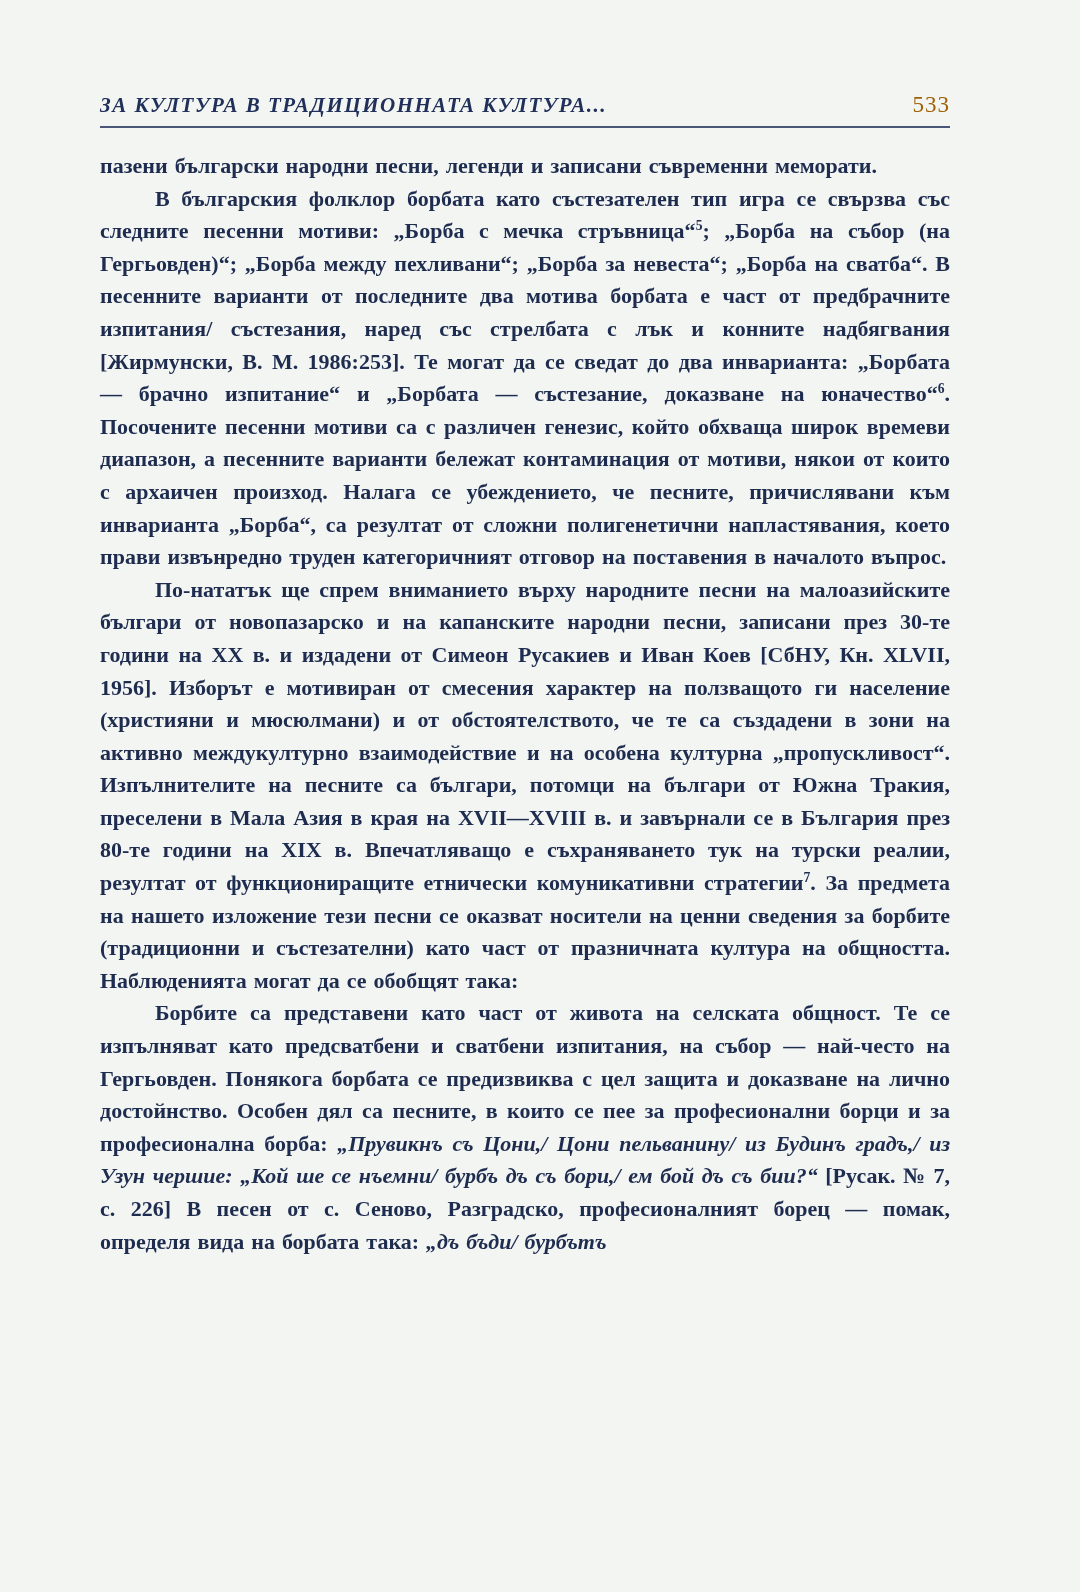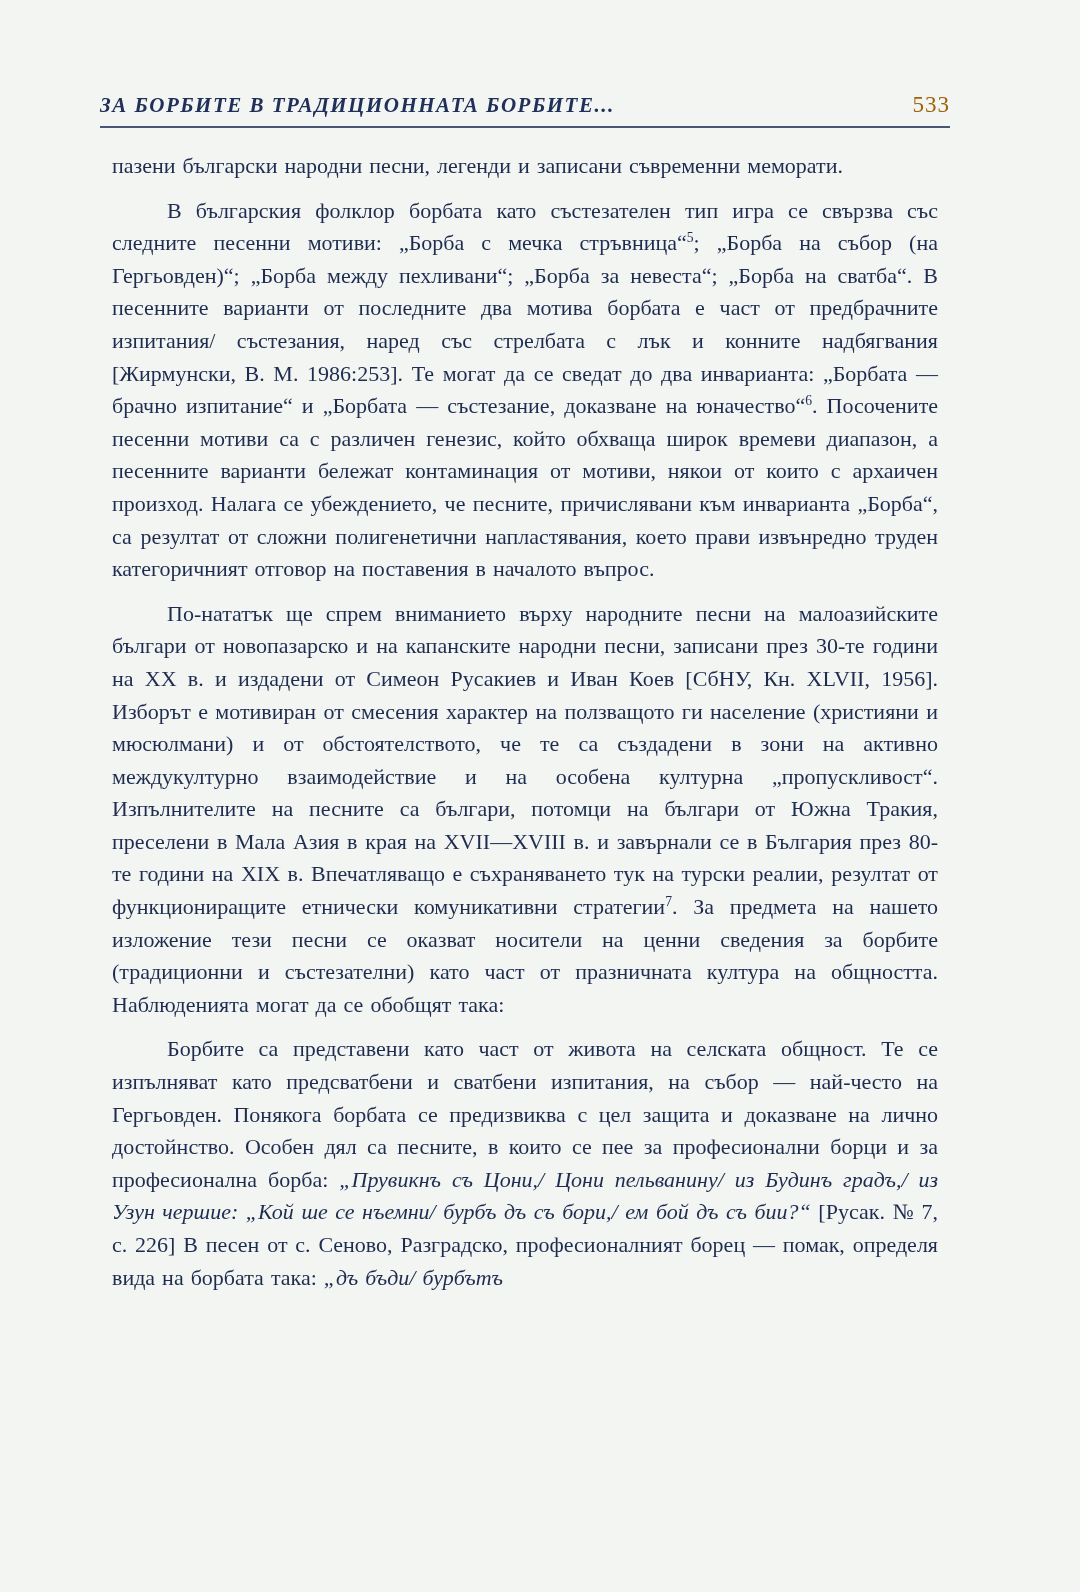--- a/index.html
+++ b/index.html
@@ -49,43 +49,44 @@
     opacity: 0.85;
   }
   .page-body {
     margin-top: 22px;
     font-size: 22px;
     line-height: 32.6px;
     text-align: justify;
     word-spacing: 1.5px;
   }
   .para {
-    margin: 12px;
+    margin: 0;
     text-indent: 55px;
+    font-weight: bold;
   }
   .para.no-indent {
     text-indent: 0;
   }
   .para sup {
     font-size: 0.62em;
     line-height: 0;
     vertical-align: super;
   }
   .italic-run {
     font-style: italic;
   }
 </style>
 </head>
 <body>
 
 <div class="page">
   <div class="page-inner">
 
     <header class="page-header">
-      <span class="running-title">ЗА БОРБИТЕ В ТРАДИЦИОННАТА БОРБИТЕ...</span>
+      <span class="running-title">ЗА КУЛТУРА В ТРАДИЦИОННАТА КУЛТУРА...</span>
       <span class="page-number">533</span>
     </header>
 
     <div class="header-rule"></div>
 
     <main class="page-body">
 
       <p class="para no-indent"><span>пазени български народни песни, легенди и записани съвременни меморати.</span></p>
 
       <p class="para"><span>В българския фолклор борбата като състезателен тип игра се свързва със следните песенни мотиви: „Борба с мечка стръвница“</span><sup>5</sup><span>; „Борба на събор (на Гергьовден)“; „Борба между пехливани“; „Борба за невеста“; „Борба на сватба“. В песенните варианти от последните два мотива борбата е част от предбрачните изпитания/ състезания, наред със стрелбата с лък и конните надбягвания [Жирмунски, В. М. 1986:253]. Те могат да се сведат до два инварианта: „Борбата — брачно изпитание“ и „Борбата — състезание, доказване на юначество“</span><sup>6</sup><span>. Посочените песенни мотиви са с различен генезис, който обхваща широк времеви диапазон, а песенните варианти бележат контаминация от мотиви, някои от които с архаичен произход. Налага се убеждението, че песните, причислявани към инварианта „Борба“, са резултат от сложни полигенетични напластявания, което прави извънредно труден категоричният отговор на поставения в началото въпрос.</span></p>

